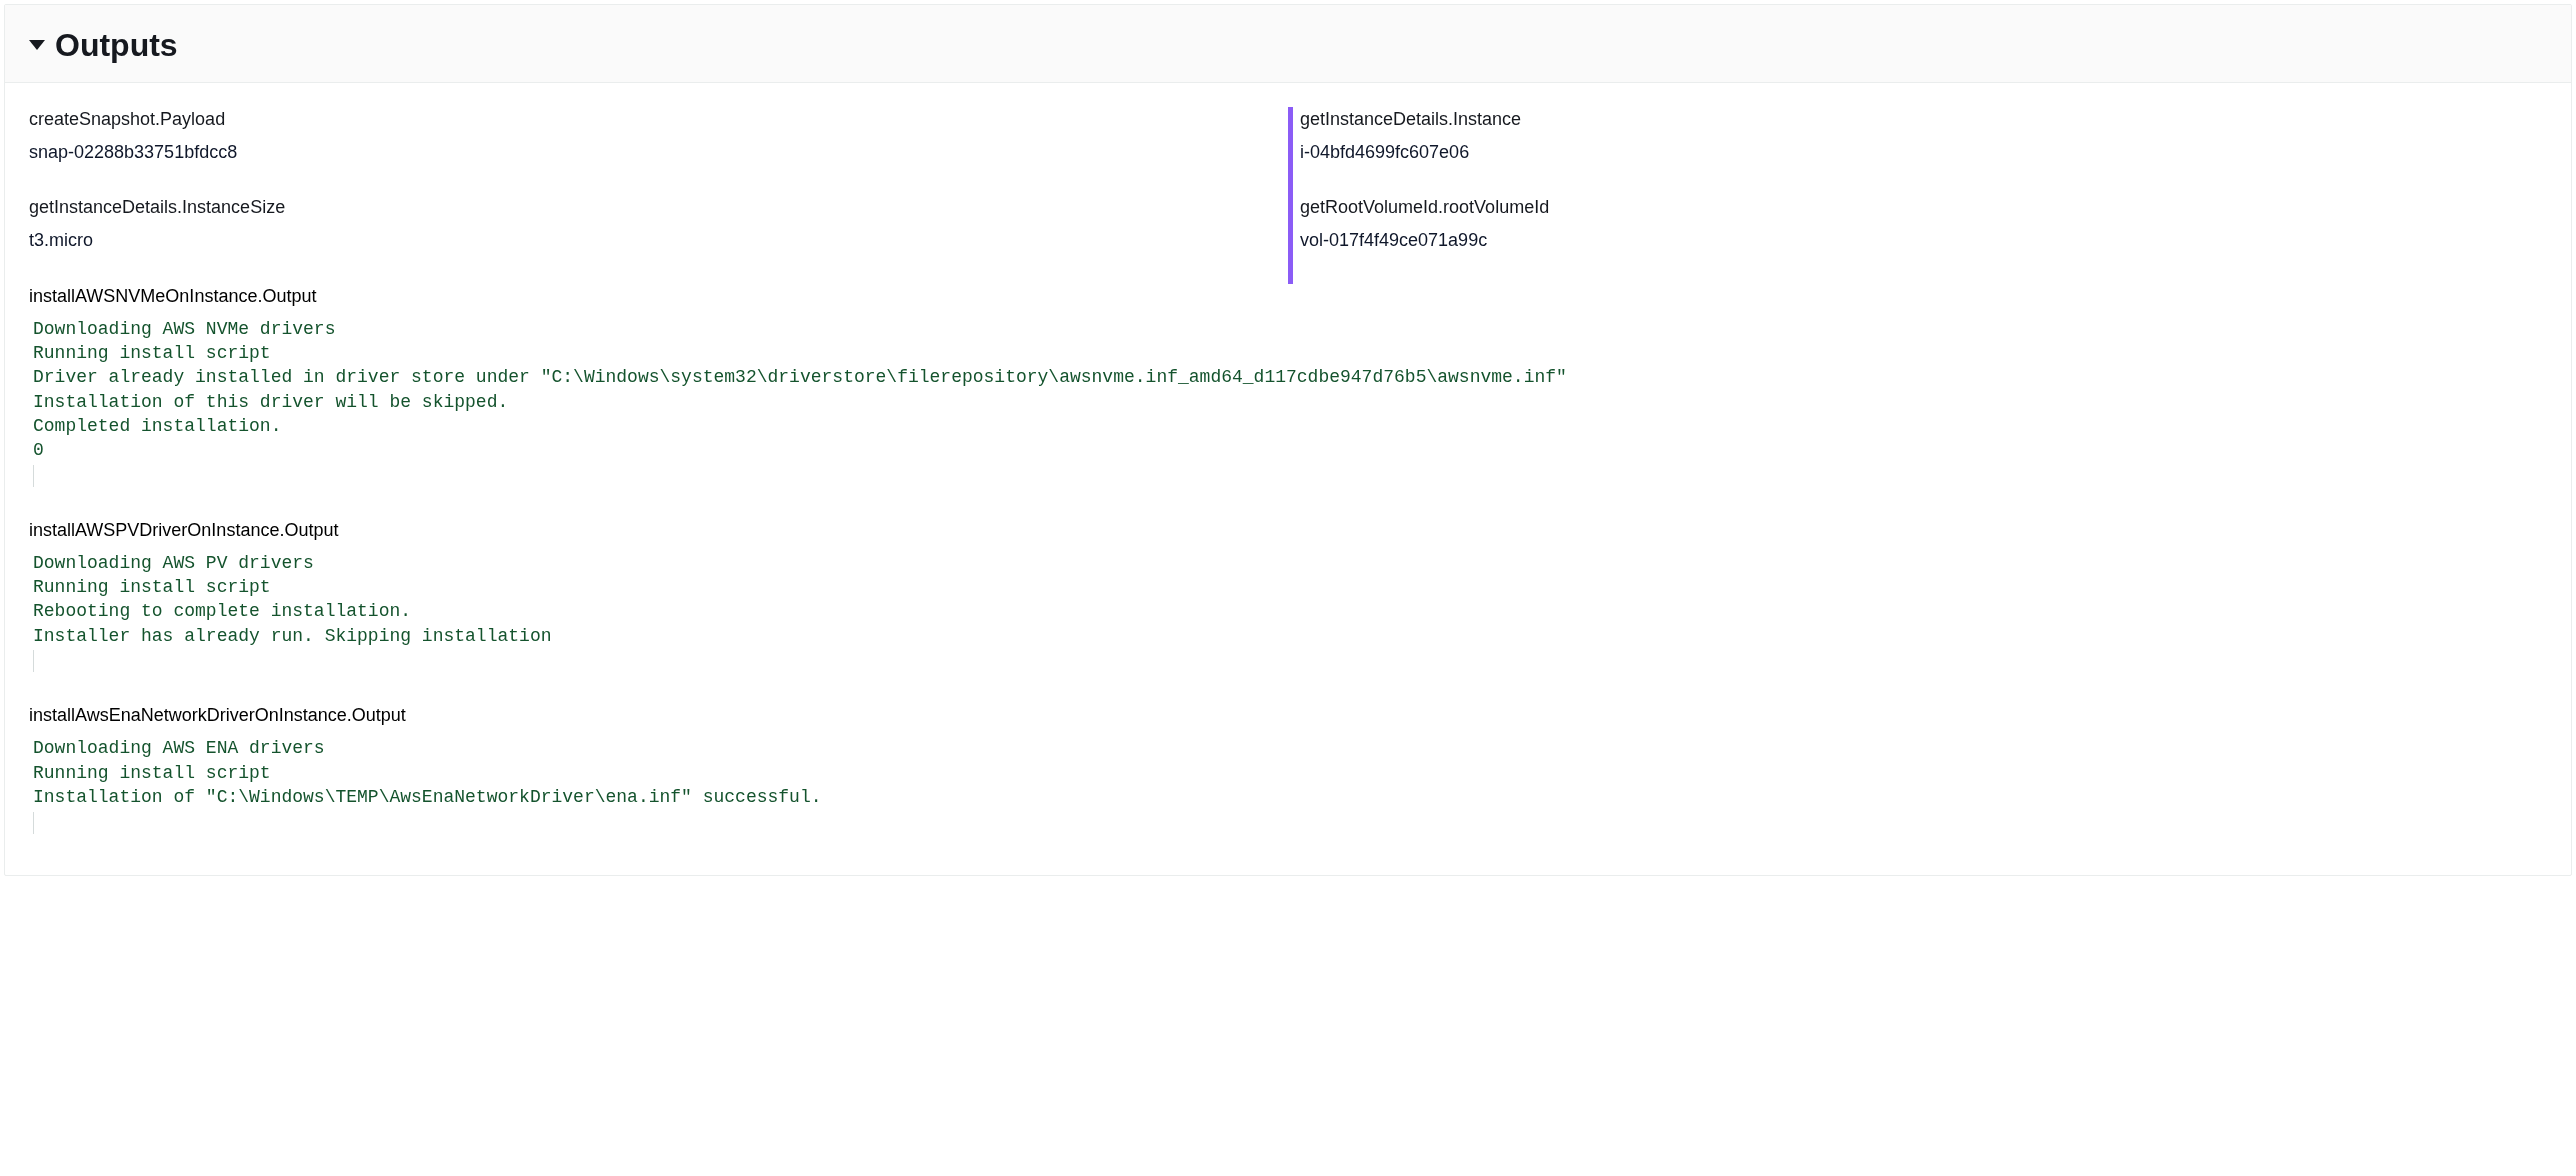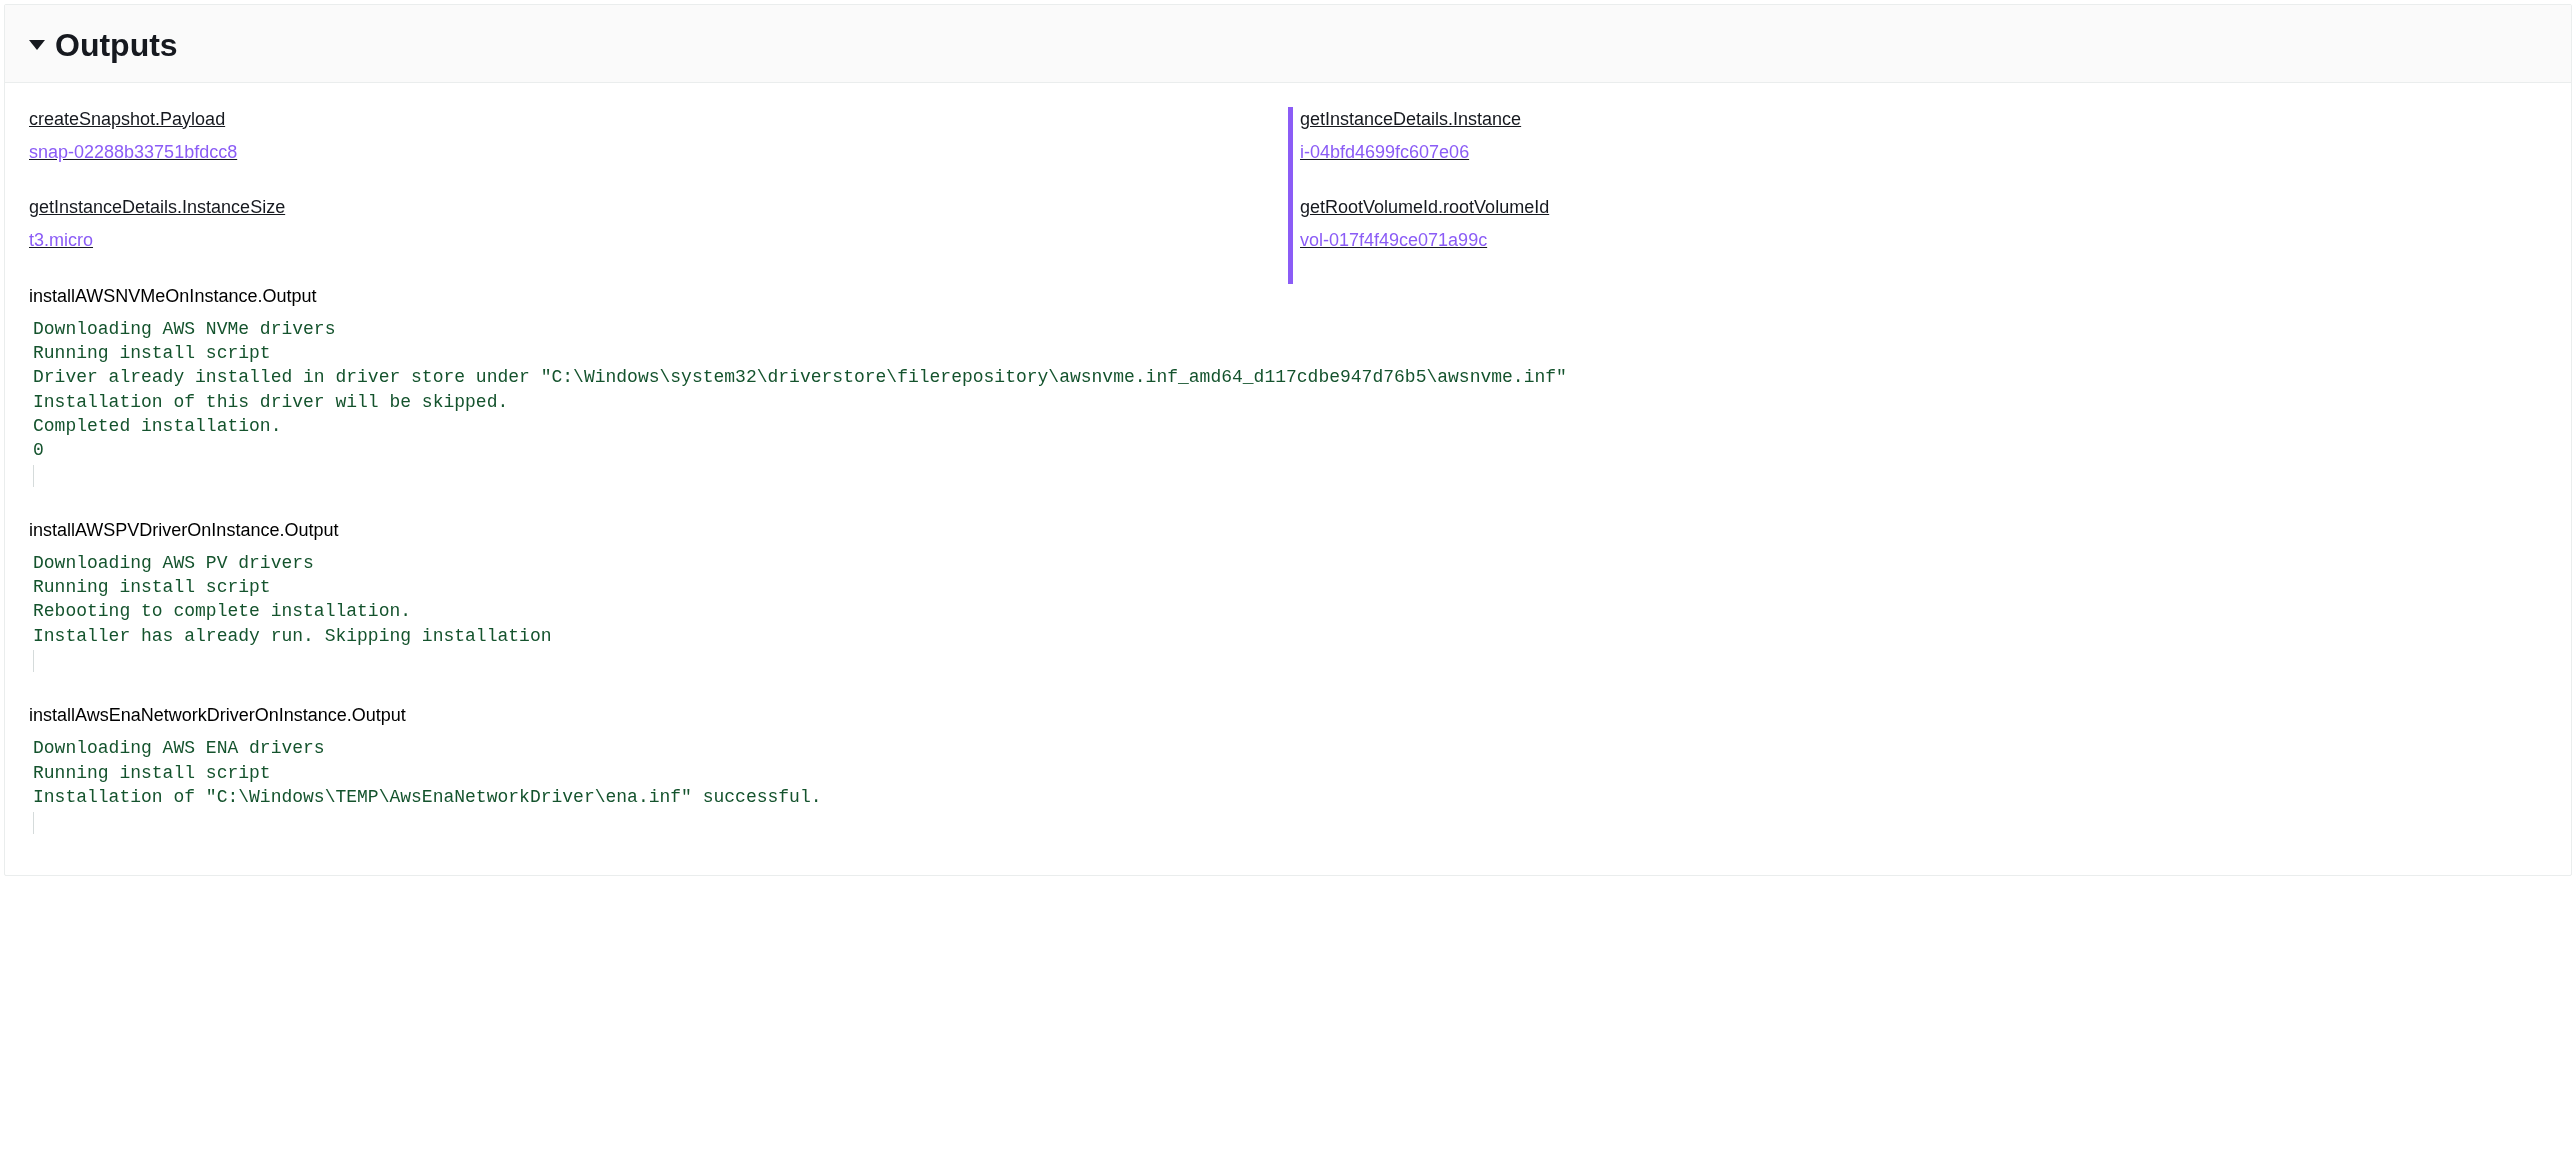--- a/index.html
+++ b/index.html
@@ -36,39 +36,38 @@
       font-weight: 700;
       color: #16191f;
     }
     .panel-body {
       padding: 24px 24px 10px 24px;
     }
     .two-col {
       display: grid;
       grid-template-columns: 1fr 1fr;
       column-gap: 0;
-      text-decoration: underline;
     }
     .col-left { padding-right: 24px; }
     .col-right {
       padding-left: 7px;
       border-left: 5px solid #8b5cf6;
     }
     .kv {
       margin-bottom: 30px;
     }
     .kv-label {
       font-size: 18px;
       color: #16191f;
       margin-bottom: 8px;
       font-weight: 400;
     }
     .kv-value {
       font-size: 18px;
-      color: #8b5cf6;
+      color: #0f172a;
       font-weight: 400;
     }
     .block {
       margin-bottom: 30px;
     }
     .block-label {
       font-size: 18px;
       color: #000000;
       margin-bottom: 8px;
       font-weight: 400;

